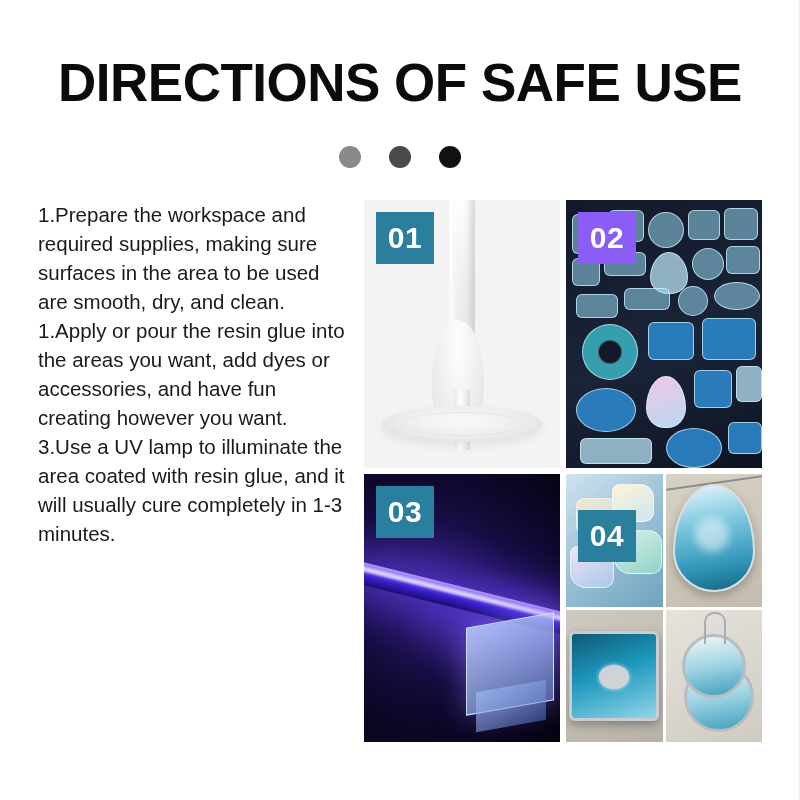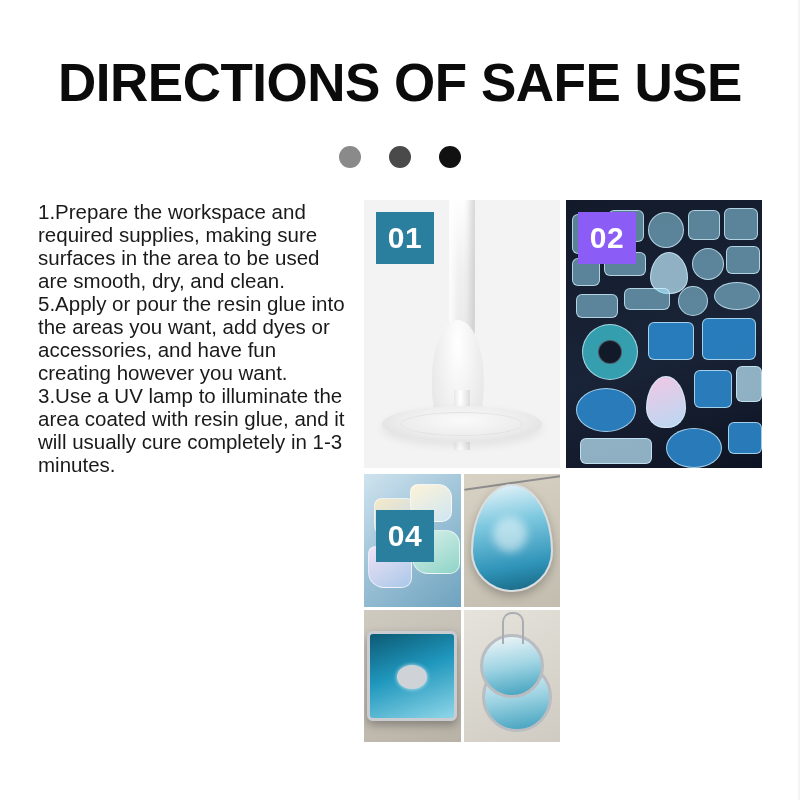--- a/index.html
+++ b/index.html
@@ -61,21 +61,21 @@
     left: 38px;
     right: 38px;
     bottom: 40px;
     display: flex;
     gap: 18px;
   }
   .text-col {
     width: 308px;
     flex: 0 0 308px;
     font-size: 20.5px;
-    line-height: 23px;
+    line-height: 29px;
     color: #1a1a1a;
   }
   .text-col p {
     margin: 0;
   }
 
   
   .grid {
     flex: 1 1 auto;
     display: grid;
@@ -335,21 +335,21 @@
   <div class="dots">
     <span class="dot" style="background:#8a8a8a"></span>
     <span class="dot" style="background:#4a4a4a"></span>
     <span class="dot" style="background:#111111"></span>
   </div>
 
   <div class="content">
 
     <div class="text-col">
       <p>1.Prepare the workspace and required supplies, making sure surfaces in the area to be used are smooth, dry, and clean.</p>
-      <p>5.Apply or pour the resin glue into the areas you want, add dyes or accessories, and have fun creating however you want.</p>
+      <p>1.Apply or pour the resin glue into the areas you want, add dyes or accessories, and have fun creating however you want.</p>
       <p>3.Use a UV lamp to illuminate the area coated with resin glue, and it will usually cure completely in 1-3 minutes.</p>
     </div>
 
     <div class="grid">
 
       <div class="cell">
         <div class="photo-01">
           <div class="drip"></div>
           <div class="drip2"></div>
           <div class="stem"></div>
@@ -389,20 +389,30 @@
           <div class="m soft blue" style="left:128px;top:170px; width:36px; height:36px;"></div>
           <div class="m soft pale" style="left:170px;top:166px; width:24px; height:34px;"></div>
 
           <div class="m soft pale" style="left:14px; top:238px; width:70px; height:24px;"></div>
           <div class="m round blue" style="left:100px;top:228px; width:54px; height:38px; border-radius:50%;"></div>
           <div class="m soft blue" style="left:162px;top:222px; width:32px; height:30px;"></div>
         </div>
         <div class="badge" style="background: #8b5cf6;">02</div>
       </div>
 
+      <div class="cell">
+        <div class="photo-03">
+          <div class="glow"></div>
+          <div class="tube"></div>
+          <div class="tube-hi"></div>
+          <div class="holder"></div>
+          <div class="holder2"></div>
+        </div>
+        <div class="badge" style="background: rgb(42, 126, 158);">03</div>
+      </div>
 
       <div class="cell">
         <div class="photo-04">
           <div class="q q1">
             <div class="stone" style="left:10px; top:24px; width:44px; height:40px; background:linear-gradient(150deg,#f6e9c8,#b9d8f2);"></div>
             <div class="stone" style="left:48px; top:56px; width:46px; height:42px; background:linear-gradient(150deg,#d9f1ea,#8fd3c7);"></div>
             <div class="stone" style="left:4px;  top:72px; width:42px; height:40px; background:linear-gradient(150deg,#f0e2f6,#a9c8e8);"></div>
             <div class="stone" style="left:46px; top:10px; width:40px; height:36px; background:linear-gradient(150deg,#fdf3d8,#cfe6f3);"></div>
           </div>
           <div class="q q2">

